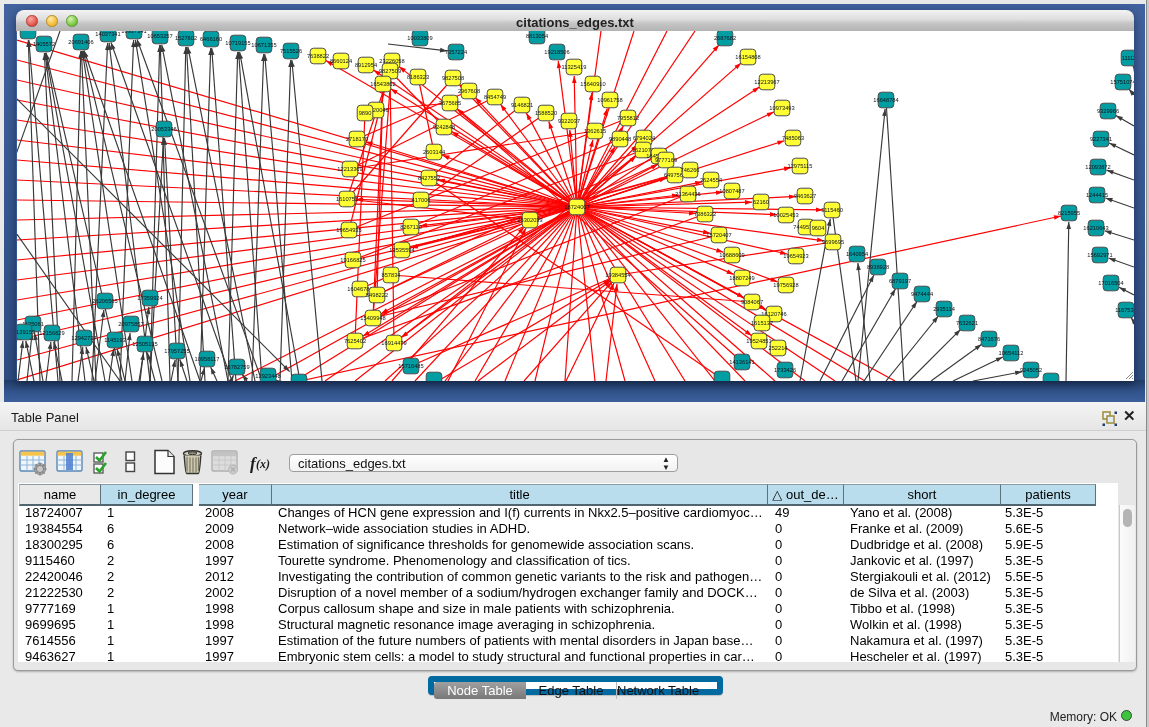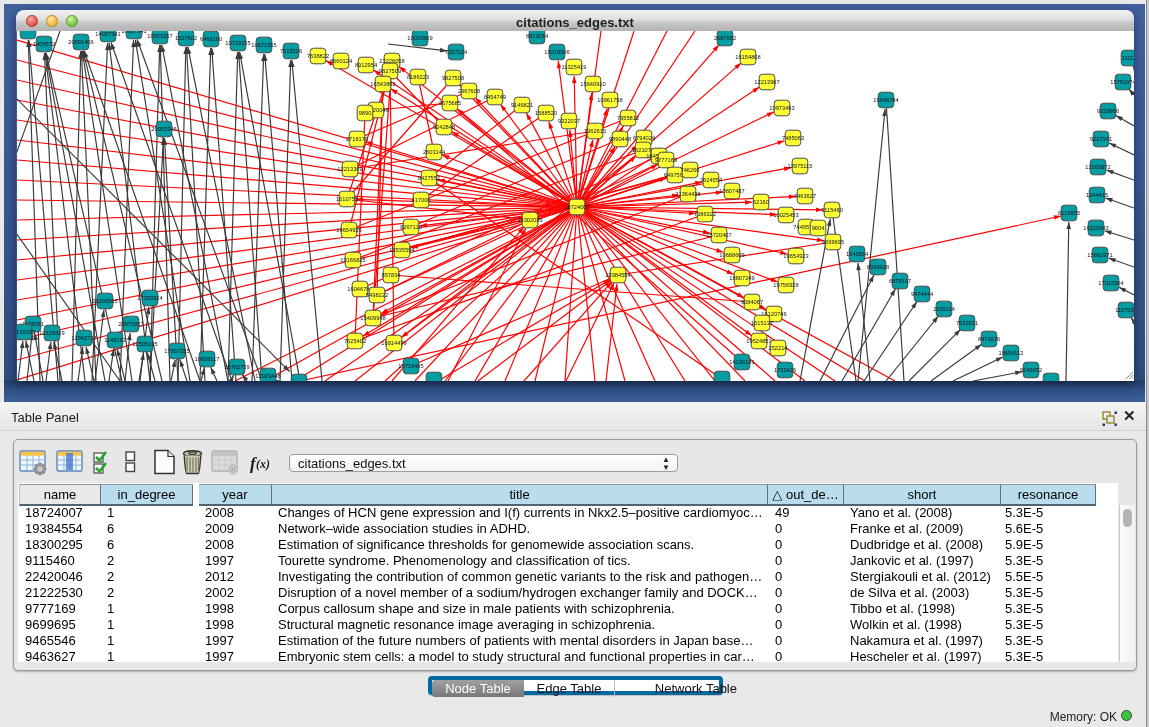--- a/index.html
+++ b/index.html
@@ -24,26 +24,26 @@
 #combo { position:absolute; left:289px; top:454px; width:389px; height:18px; background:linear-gradient(180deg,#ffffff,#f2f2f2);
   border:1px solid #9e9e9e; border-radius:4px; font-size:13px; color:#111; padding:1px 0 0 8px; }
 #combo .ud { position:absolute; right:7px; top:1px; font-size:8px; color:#222; line-height:8px; }
 .hcell { position:absolute; top:484px; height:22px; background:#b9ddec; border-top:1px solid #8b9ba3; border-right:1px solid #5f717b; border-bottom:2px solid #4f6570;
   font-size:13px; color:#000; text-align:center; line-height:20px; }
 #tbody { position:absolute; left:18px; top:483px; width:1100px; height:179px; background:#fff; }
 .trow { position:absolute; left:0; top:0; width:1149px; height:16px; font-size:13px; color:#000; }
 .trow span { position:absolute; top:0px; white-space:nowrap; }
 #vscroll { position:absolute; left:1119px; top:505px; width:16px; height:157px; background:linear-gradient(90deg,#fbfbfb,#f1f1f1); border-left:1px solid #c9c9c9; }
 #thumb { position:absolute; left:1122.5px; top:509px; width:9px; height:18px; background:#b4b4b4; border-radius:5px; }
-#tabs { position:absolute; left:428px; top:676px; width:295px; height:19px; border:4px solid #0369a1; border-radius:4px;
+#tabs { position:absolute; left:428px; top:676px; width:295px; height:19px; border:6px solid #0369a1; border-radius:4px;
   background:#fff; box-shadow:0 1px 1px rgba(0,0,0,0.18); font-size:13px; }
 #tab1 { position:absolute; left:0; top:0; width:92px; height:17px; border-radius:3px 0 0 3px;
   background:linear-gradient(180deg,#a0a0a0,#787878); color:#fff; text-align:center; line-height:17px; }
 #tab2 { position:absolute; left:92px; top:0; width:91px; height:17px; color:#111; text-align:center; line-height:17px; border-right:1px solid #bbb; }
-#tab3 { position:absolute; left:195px; top:0; width:110px; height:17px; color:#111; text-align:right; line-height:17px; }
+#tab3 { position:absolute; left:183px; top:0; width:110px; height:17px; color:#111; text-align:left; line-height:17px; }
 #mem { position:absolute; right:32px; top:710px; font-size:12px; color:#222; }
 #memdot { position:absolute; left:1121px; top:710px; width:11px; height:11px; border-radius:50%;
   background:#3ec43c; border:1.5px solid #3c4a3c; }
 #pfloat { position:absolute; left:1102px; top:411px; }
 #pclose { position:absolute; left:1123px; top:407px; font-size:15px; font-weight:bold; color:#222; }
 </style></head><body>
 <div id="desk"></div>
 <div id="deskshade"></div>
 <div id="rstrip"></div>
 <div id="win">
@@ -765,21 +765,21 @@
 <text x="238" y="20" font-family="Liberation Serif, serif" font-size="12" font-style="italic" font-weight="bold" fill="#1a1a1a">(x)</text>
 </svg>
 <div id="combo">citations_edges.txt<span class="ud">▲<br>▼</span></div>
 <div id="tbody"></div>
 <div class="hcell" style="left:19px;width:82px;background:#e9e9e9;border-left:1px solid #bbb">name</div>
 <div class="hcell" style="left:101px;width:92px">in_degree</div>
 <div class="hcell" style="left:199px;width:73px">year</div>
 <div class="hcell" style="left:272px;width:496px">title</div>
 <div class="hcell" style="left:768px;width:76px">△ out_de…</div>
 <div class="hcell" style="left:844px;width:157px">short</div>
-<div class="hcell" style="left:1001px;width:95px">resonance</div>
+<div class="hcell" style="left:1001px;width:95px">patients</div>
 <div class="trow" style="top:505px">
 <span style="left:25px">18724007</span>
     <span style="left:107px">1</span>
     <span style="left:205px">2008</span>
 <span style="left:278px">Changes of HCN gene expression and I(f) currents in Nkx2.5–positive cardiomyoc…</span>
     <span style="left:775px">49</span>
 <span style="left:850px">Yano et al. (2008)</span>
     <span style="left:1005px">5.3E-5</span>
   </div>
 <div class="trow" style="top:521px">
@@ -839,21 +839,21 @@
 <div class="trow" style="top:617px">
 <span style="left:25px">9699695</span>
     <span style="left:107px">1</span>
     <span style="left:205px">1998</span>
 <span style="left:278px">Structural magnetic resonance image averaging in schizophrenia.</span>
     <span style="left:775px">0</span>
 <span style="left:850px">Wolkin et al. (1998)</span>
     <span style="left:1005px">5.3E-5</span>
   </div>
 <div class="trow" style="top:633px">
-<span style="left:25px">9465546</span>
+<span style="left:25px">7614556</span>
     <span style="left:107px">1</span>
     <span style="left:205px">1997</span>
 <span style="left:278px">Estimation of the future numbers of patients with mental disorders in Japan base…</span>
     <span style="left:775px">0</span>
 <span style="left:850px">Nakamura et al. (1997)</span>
     <span style="left:1005px">5.3E-5</span>
   </div>
 <div class="trow" style="top:649px">
 <span style="left:25px">9463627</span>
     <span style="left:107px">1</span>

